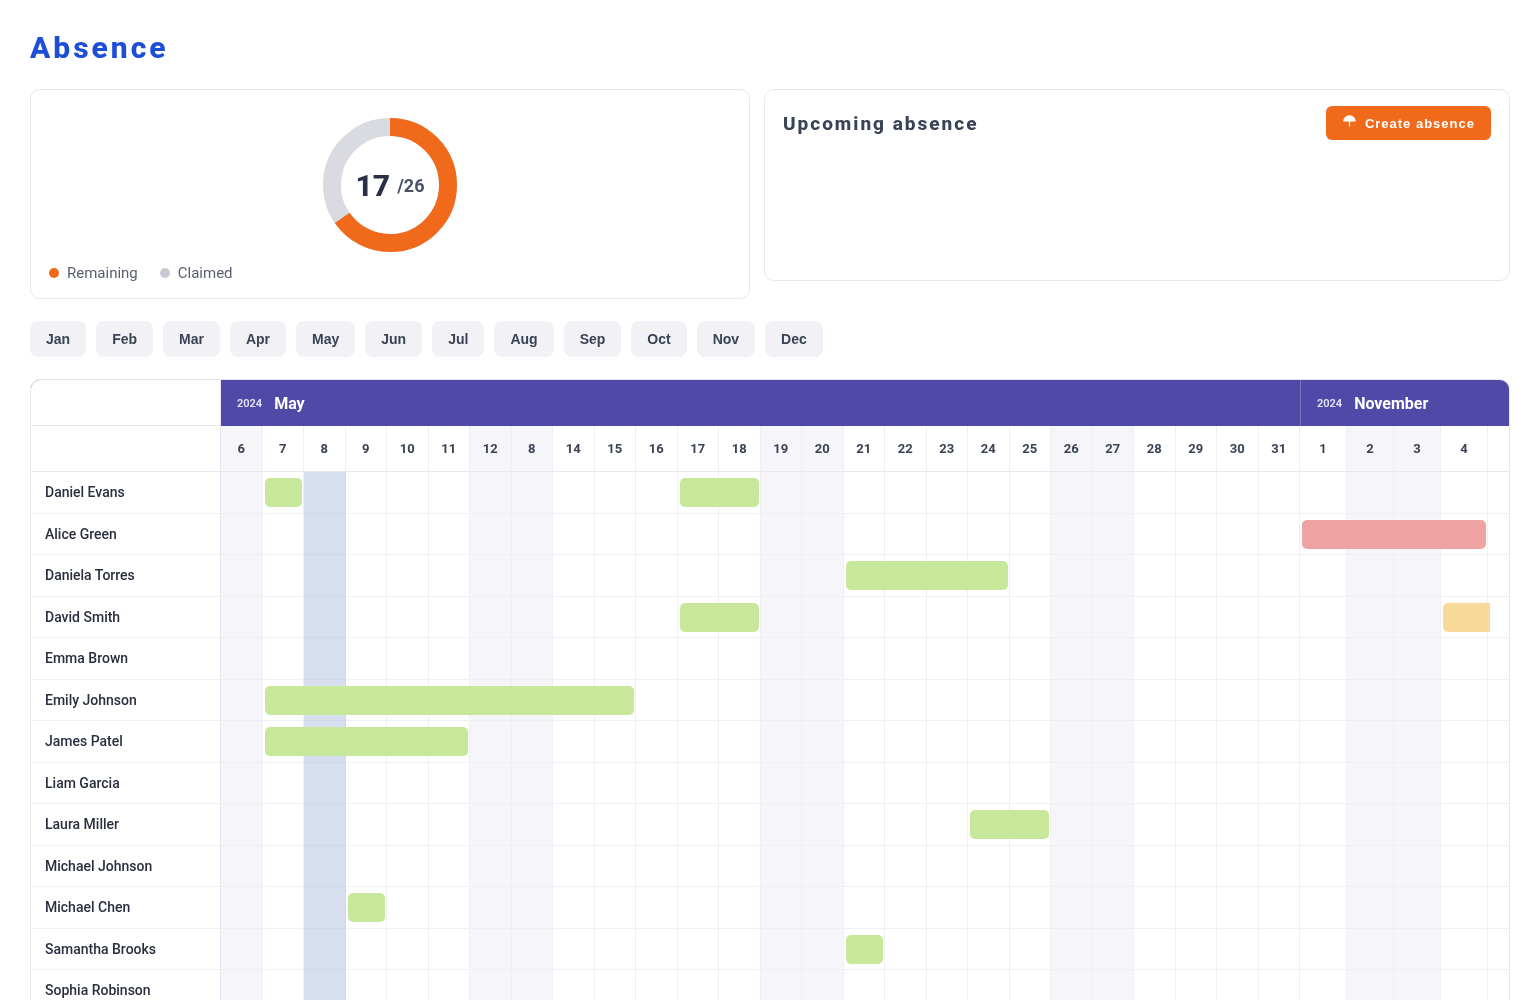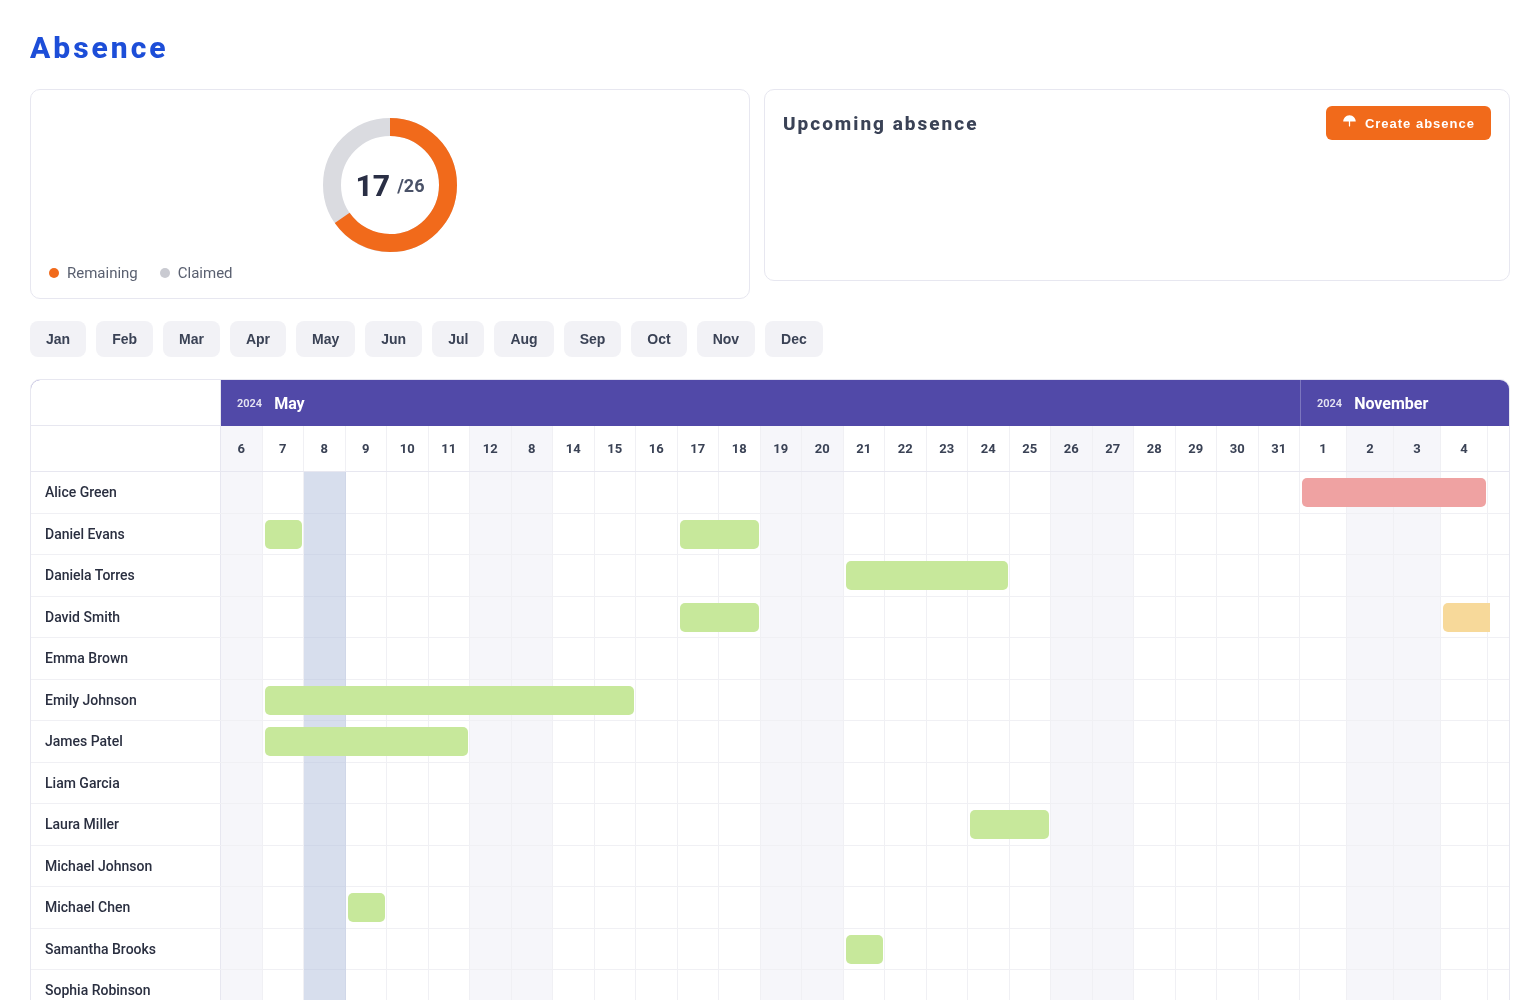--- a/index.html
+++ b/index.html
@@ -349,56 +349,20 @@
         <div class="day-cell">31</div>
         <div class="day-cell day-wide">1</div>
         <div class="day-cell day-wide weekend">2</div>
         <div class="day-cell day-wide weekend">3</div>
         <div class="day-cell day-wide">4</div>
       </div>
 
     <div class="tl-body" id="tl-body">
       <div class="today-col"></div>
     <div class="tl-row">
-          <div class="tl-row-name">Alice Green</div>
-          <div class="tl-row-grid">
-            <div class="grid-cell weekend"></div>
-            <div class="grid-cell"></div>
-            <div class="grid-cell"></div>
-            <div class="grid-cell"></div>
-            <div class="grid-cell"></div>
-            <div class="grid-cell"></div>
-            <div class="grid-cell weekend"></div>
-            <div class="grid-cell weekend"></div>
-            <div class="grid-cell"></div>
-            <div class="grid-cell"></div>
-            <div class="grid-cell"></div>
-            <div class="grid-cell"></div>
-            <div class="grid-cell"></div>
-            <div class="grid-cell weekend"></div>
-            <div class="grid-cell weekend"></div>
-            <div class="grid-cell"></div>
-            <div class="grid-cell"></div>
-            <div class="grid-cell"></div>
-            <div class="grid-cell"></div>
-            <div class="grid-cell"></div>
-            <div class="grid-cell weekend"></div>
-            <div class="grid-cell weekend"></div>
-            <div class="grid-cell"></div>
-            <div class="grid-cell"></div>
-            <div class="grid-cell"></div>
-            <div class="grid-cell"></div>
-            <div class="grid-cell grid-wide"></div>
-            <div class="grid-cell grid-wide weekend"></div>
-            <div class="grid-cell grid-wide weekend"></div>
-            <div class="grid-cell grid-wide"></div>
-            <div class="bar bar-red" style="left: 1081px; width: 184px;"></div>
-          </div>
-        </div>
-        <div class="tl-row">
           <div class="tl-row-name">Daniel Evans</div>
           <div class="tl-row-grid">
             <div class="grid-cell weekend"></div>
             <div class="grid-cell"></div>
             <div class="grid-cell"></div>
             <div class="grid-cell"></div>
             <div class="grid-cell"></div>
             <div class="grid-cell"></div>
             <div class="grid-cell weekend"></div>
             <div class="grid-cell weekend"></div>
@@ -419,20 +383,56 @@
             <div class="grid-cell"></div>
             <div class="grid-cell"></div>
             <div class="grid-cell"></div>
             <div class="grid-cell"></div>
             <div class="grid-cell grid-wide"></div>
             <div class="grid-cell grid-wide weekend"></div>
             <div class="grid-cell grid-wide weekend"></div>
             <div class="grid-cell grid-wide"></div>
             <div class="bar bar-green" style="left: 43.5px; width: 37.5px;"></div>
             <div class="bar bar-green" style="left: 458.5px; width: 79px;"></div>
+          </div>
+        </div>
+        <div class="tl-row">
+          <div class="tl-row-name">Alice Green</div>
+          <div class="tl-row-grid">
+            <div class="grid-cell weekend"></div>
+            <div class="grid-cell"></div>
+            <div class="grid-cell"></div>
+            <div class="grid-cell"></div>
+            <div class="grid-cell"></div>
+            <div class="grid-cell"></div>
+            <div class="grid-cell weekend"></div>
+            <div class="grid-cell weekend"></div>
+            <div class="grid-cell"></div>
+            <div class="grid-cell"></div>
+            <div class="grid-cell"></div>
+            <div class="grid-cell"></div>
+            <div class="grid-cell"></div>
+            <div class="grid-cell weekend"></div>
+            <div class="grid-cell weekend"></div>
+            <div class="grid-cell"></div>
+            <div class="grid-cell"></div>
+            <div class="grid-cell"></div>
+            <div class="grid-cell"></div>
+            <div class="grid-cell"></div>
+            <div class="grid-cell weekend"></div>
+            <div class="grid-cell weekend"></div>
+            <div class="grid-cell"></div>
+            <div class="grid-cell"></div>
+            <div class="grid-cell"></div>
+            <div class="grid-cell"></div>
+            <div class="grid-cell grid-wide"></div>
+            <div class="grid-cell grid-wide weekend"></div>
+            <div class="grid-cell grid-wide weekend"></div>
+            <div class="grid-cell grid-wide"></div>
+            <div class="bar bar-red" style="left: 1081px; width: 184px;"></div>
           </div>
         </div>
         <div class="tl-row">
           <div class="tl-row-name">Daniela Torres</div>
           <div class="tl-row-grid">
             <div class="grid-cell weekend"></div>
             <div class="grid-cell"></div>
             <div class="grid-cell"></div>
             <div class="grid-cell"></div>
             <div class="grid-cell"></div>

